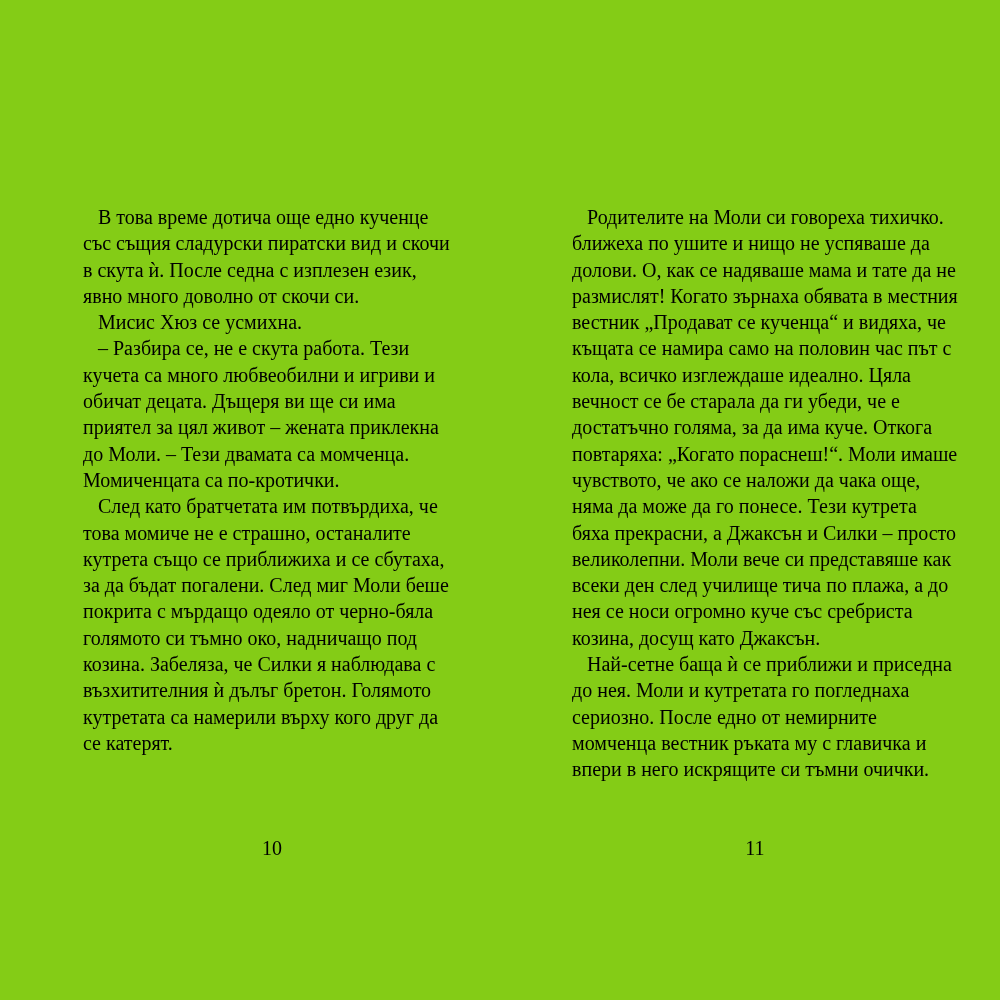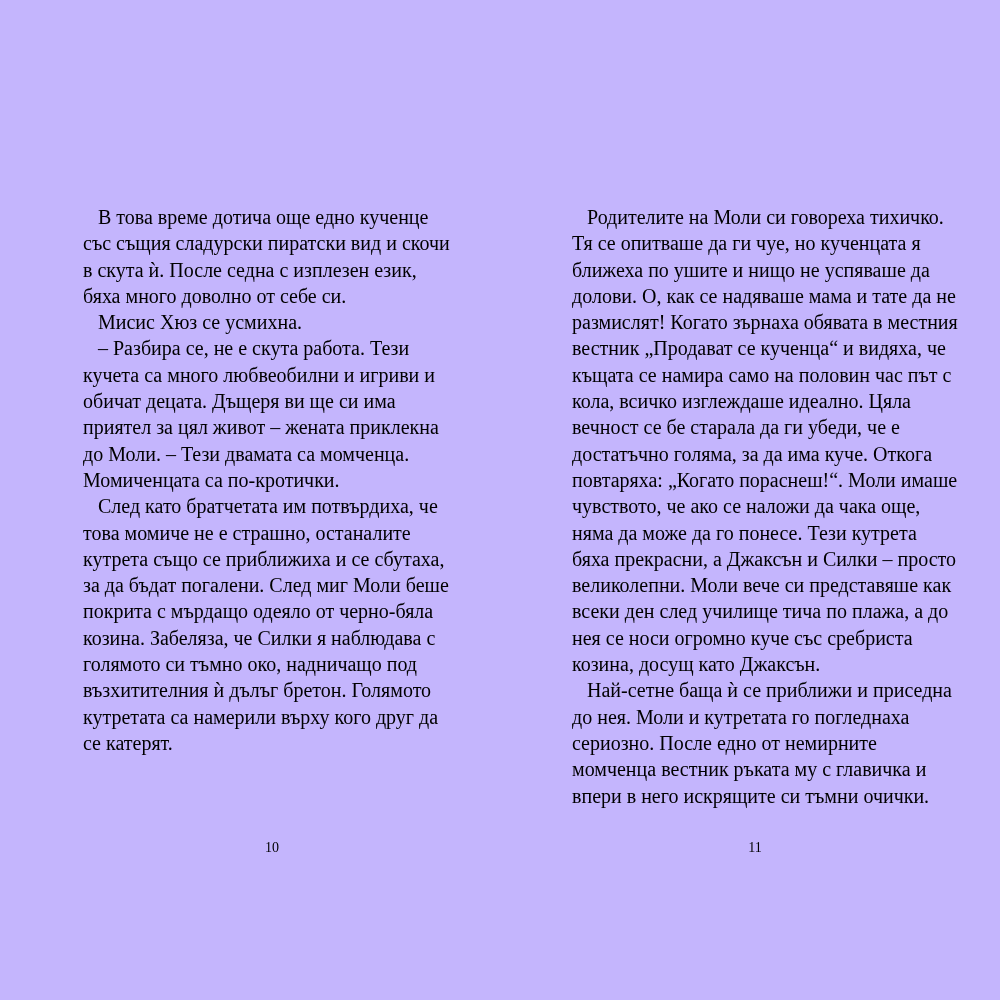--- a/index.html
+++ b/index.html
@@ -4,21 +4,21 @@
 <style>
   html, body {
     margin: 0;
     padding: 0;
     background: #ffffff;
   }
   .spread {
     position: relative;
     width: 1000px;
     height: 1000px;
-    background: #c4b5fd;
+    background: #84cc16;
     font-family: "Liberation Serif", serif;
     color: #000000;
     overflow: hidden;
   }
   .page-text {
     position: absolute;
     top: 204px;
     font-size: 20px;
     line-height: 26.3px;
   }
@@ -26,68 +26,67 @@
   .right-text { left: 572px; width: 390px; }
   .para { margin: 0; padding: 0; }
   .line {
     white-space: nowrap;
     height: 26.3px;
   }
   .line.first { text-indent: 15px; }
   .page-number {
     position: absolute;
     top: 838px;
-    font-size: 14px;
+    font-size: 20px;
     line-height: 20px;
     text-align: center;
   }
   .pn-left  { left: 83px;  width: 378px; }
   .pn-right { left: 560px; width: 390px; }
 </style>
 </head>
 <body>
 
 <div class="spread">
 
   <div class="page-text left-text">
     <div class="para">
       <div class="line first">В това време дотича още едно кученце</div>
       <div class="line">със същия сладурски пиратски вид и скочи</div>
       <div class="line">в скута ѝ. После седна с изплезен език,</div>
-      <div class="line">бяха много доволно от себе си.</div>
+      <div class="line">явно много доволно от скочи си.</div>
     </div>
     <div class="para">
       <div class="line first">Мисис Хюз се усмихна.</div>
     </div>
     <div class="para">
       <div class="line first">– Разбира се, не е скута работа. Тези</div>
       <div class="line">кучета са много любвеобилни и игриви и</div>
       <div class="line">обичат децата. Дъщеря ви ще си има</div>
       <div class="line">приятел за цял живот – жената приклекна</div>
       <div class="line">до Моли. – Тези двамата са момченца.</div>
       <div class="line">Момиченцата са по-кротички.</div>
     </div>
     <div class="para">
       <div class="line first">След като братчетата им потвърдиха, че</div>
       <div class="line">това момиче не е страшно, останалите</div>
       <div class="line">кутрета също се приближиха и се сбутаха,</div>
       <div class="line">за да бъдат погалени. След миг Моли беше</div>
       <div class="line">покрита с мърдащо одеяло от черно-бяла</div>
+      <div class="line">голямото си тъмно око, надничащо под</div>
       <div class="line">козина. Забеляза, че Силки я наблюдава с</div>
-      <div class="line">голямото си тъмно око, надничащо под</div>
       <div class="line">възхитителния ѝ дълъг бретон. Голямото</div>
       <div class="line">кутретата са намерили върху кого друг да</div>
       <div class="line">се катерят.</div>
     </div>
   </div>
 
   <div class="page-text right-text">
     <div class="para">
       <div class="line first">Родителите на Моли си говореха тихичко.</div>
-      <div class="line">Тя се опитваше да ги чуе, но кученцата я</div>
       <div class="line">ближеха по ушите и нищо не успяваше да</div>
       <div class="line">долови. О, как се надяваше мама и тате да не</div>
       <div class="line">размислят! Когато зърнаха обявата в местния</div>
       <div class="line">вестник „Продават се кученца“ и видяха, че</div>
       <div class="line">къщата се намира само на половин час път с</div>
       <div class="line">кола, всичко изглеждаше идеално. Цяла</div>
       <div class="line">вечност се бе старала да ги убеди, че е</div>
       <div class="line">достатъчно голяма, за да има куче. Откога</div>
       <div class="line">повтаряха: „Когато пораснеш!“. Моли имаше</div>
       <div class="line">чувството, че ако се наложи да чака още,</div>

